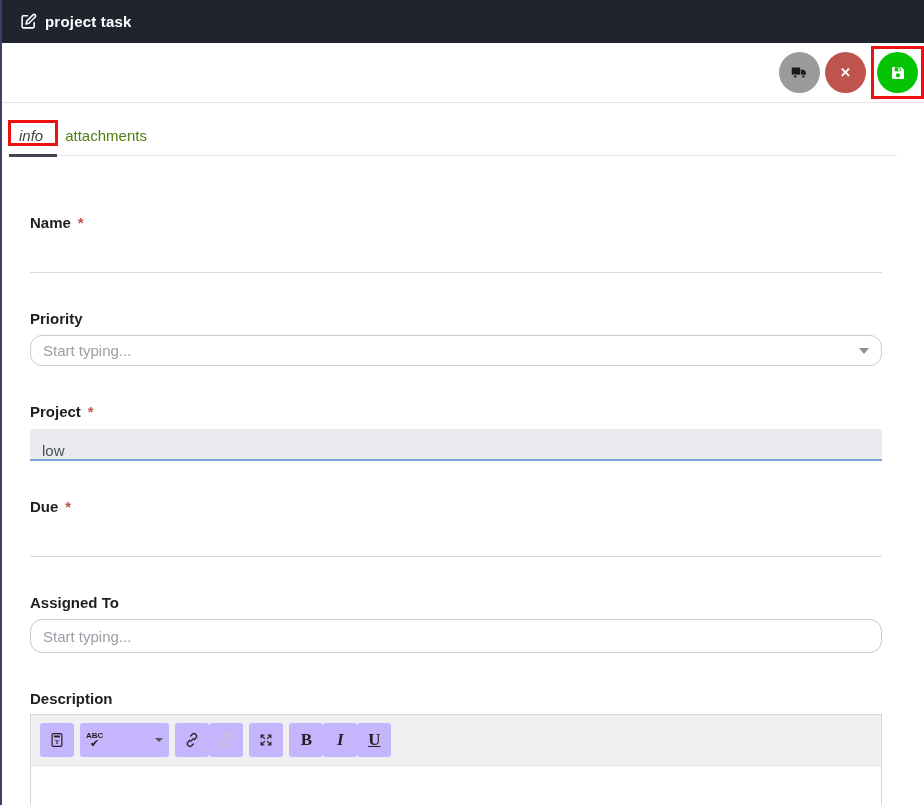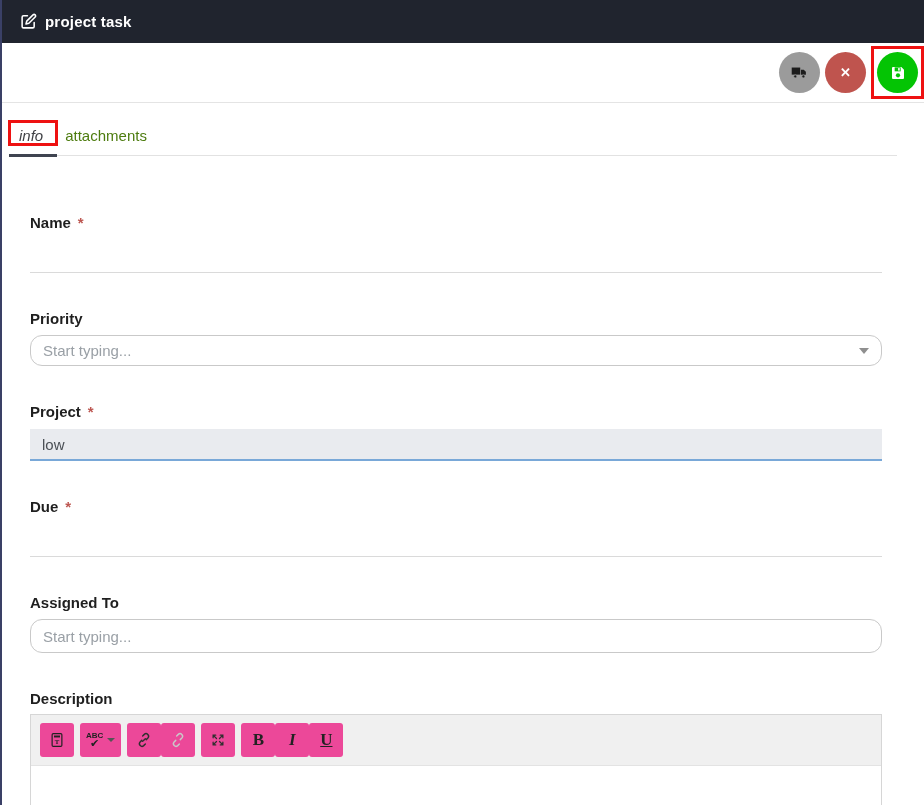--- a/index.html
+++ b/index.html
@@ -99,21 +99,21 @@
     width: 0; height: 0;
     border-left: 5px solid transparent;
     border-right: 5px solid transparent;
     border-top: 6px solid #8f8f8f;
   }
   .select-filled {
     margin-top: 9px;
     height: 32px;
     background: #e9ebef;
     border-bottom: 2px solid #79a8d8;
-    display: flex; align-items: center;
+    display: flex; align-items: flex-end;
     padding-left: 12px;
     font-size: 15px; color: #4a4f55;
     cursor: pointer;
   }
   .f-name        { margin-bottom: 18px; }
   .f-project     { margin-bottom: 20px; }
   .f-priority    { margin-bottom: 23px; }
   .f-due         { margin-bottom: 19px; }
   .f-assigned    { margin-bottom: 21px; }
   
@@ -126,24 +126,25 @@
   }
   .editor-toolbar {
     background: #f0f0f0;
     padding: 8px 9px;
     display: flex; gap: 6px;
     border-bottom: 1px solid #e3e3e3;
   }
   .tb-group { display: flex; }
   .tb-btn {
     min-width: 34px; height: 34px;
-    background: #ec4899; border: none; border-radius: 3px;
+    background: #c4b5fd; border: none; border-radius: 3px;
     display: flex; align-items: center; justify-content: center;
     cursor: pointer; color: #333;
     padding: 0 6px;
+    gap: 48px;
   }
   .tb-btn.disabled { cursor: default; }
   .tb-letter { font-family: "Liberation Serif", serif; font-size: 17px; font-weight: 700; color: #222; }
   .tb-letter.italic { font-style: italic; font-weight: 700; }
   .tb-letter.under { text-decoration: underline; }
   .spell-stack { display: flex; flex-direction: column; align-items: center; line-height: 1; }
   .spell-abc { font-size: 8px; font-weight: 700; color: #222; letter-spacing: 0; }
   .spell-check { font-size: 11px; color: #222; margin-top: -2px; }
   .tb-caret {
     width: 0; height: 0; margin-left: 4px;

